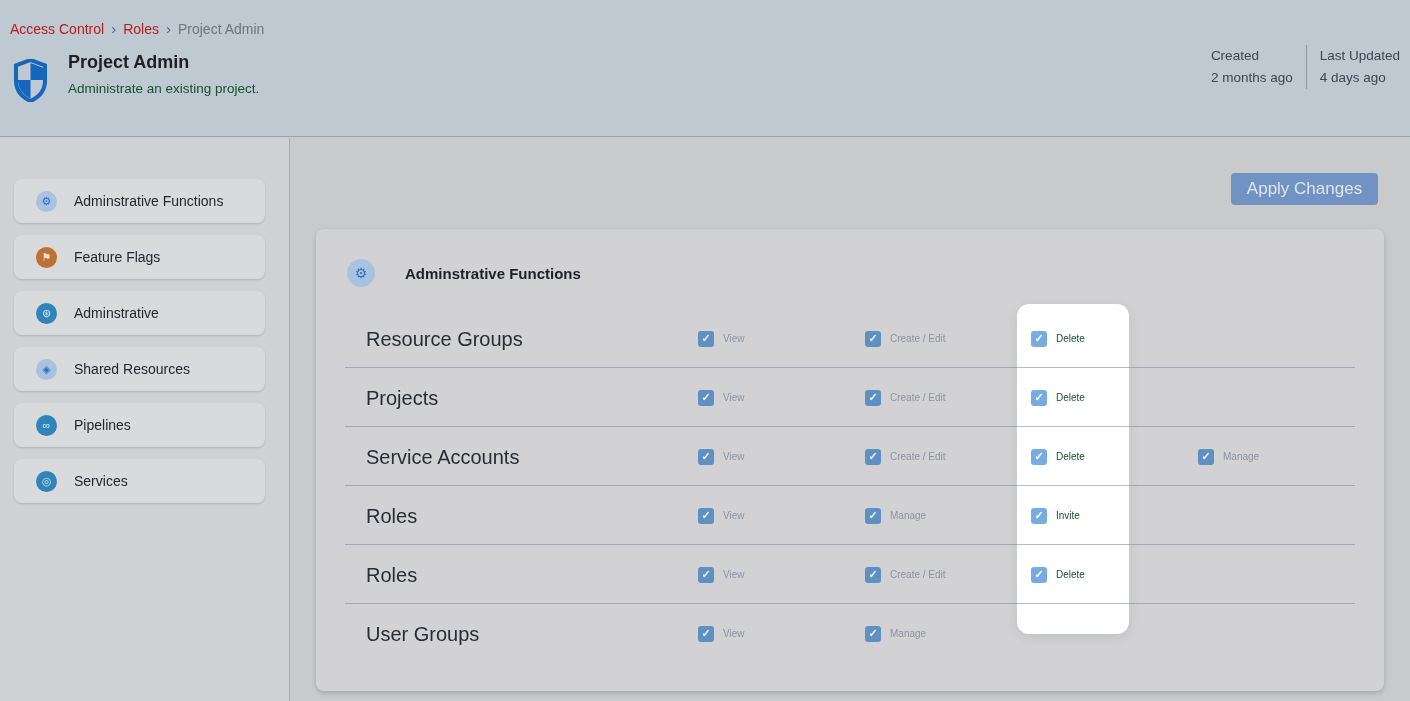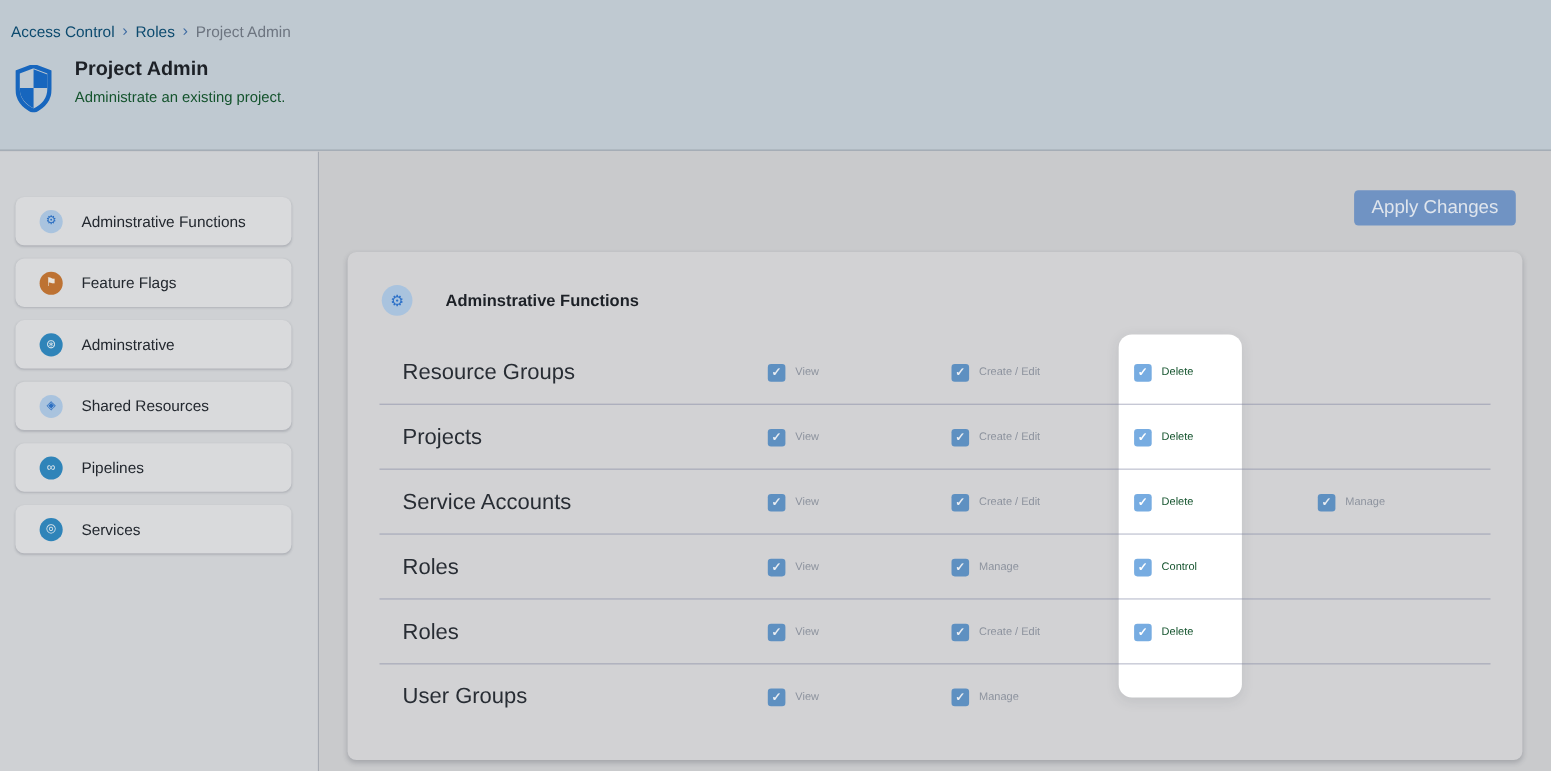--- a/index.html
+++ b/index.html
@@ -5,21 +5,21 @@
   * { box-sizing: border-box; margin: 0; padding: 0; }
   html,body { width:1410px; height:701px; overflow:hidden; }
   body { font-family:"Liberation Sans", sans-serif; background:#c9cacc; position:relative; }
 
   
   .page-header {
     position:absolute; left:0; top:0; width:1410px; height:137px;
     background:#bfc9d1; border-bottom:1px solid #99a2ab;
   }
   .breadcrumb { position:absolute; left:10px; top:21px; font-size:14px; display:flex; gap:7px; align-items:center; }
-  .crumb-link { color:#0c4a6e; cursor:pointer; }
+  .crumb-link { color:#b91c1c; cursor:pointer; }
   .crumb-current { color:#6d7580; }
   .crumb-sep { color:#3f6ca3; font-size:15px; line-height:14px; }
   .shield-wrap { position:absolute; left:14px; top:59px; width:33px; height:43px; }
   .title-block { position:absolute; left:68px; top:52px; }
   .role-title { font-size:18px; font-weight:bold; color:#1d2127; margin-bottom:8px; }
   .role-subtitle { font-size:13.5px; color:#14532d; }
   .header-meta { position:absolute; right:10px; top:45px; display:flex; align-items:stretch; color:#3c4654; font-size:13.5px; }
   .meta-col { line-height:22px; }
   .meta-col .meta-label { display:block; }
   .meta-divider { width:1px; background:#8d97a4; margin:0 13px; }
@@ -110,20 +110,31 @@
     <svg width="33" height="43" viewBox="0 0 33 43">
       <path d="M16.5 1 L31 6.5 V22 C31 32 24 38.5 16.5 42 C9 38.5 2 32 2 22 V6.5 Z" fill="none" stroke="#1766be" stroke-width="4"></path>
       <path d="M16.5 4 L29 8.8 V21 H16.5 Z" fill="#1766be"></path>
       <path d="M16.5 21 H4 V22 C4 30 9.5 36 16.5 39.5 Z" fill="#1766be"></path>
     </svg>
   </div>
   <div class="title-block">
     <div class="role-title">Project Admin</div>
     <div class="role-subtitle">Administrate an existing project.</div>
   </div>
+  <div class="header-meta">
+    <div class="meta-col">
+      <span class="meta-label">Created</span>
+      <span class="meta-value">2 months ago</span>
+    </div>
+    <div class="meta-divider"></div>
+    <div class="meta-col">
+      <span class="meta-label">Last Updated</span>
+      <span class="meta-value">4 days ago</span>
+    </div>
+  </div>
 </div>
 
 <div class="body-wrap">
   <div class="sidebar">
     <div>
         <div class="side-item">
           <span class="icircle light-blue">⚙</span>
           <span class="side-label">Adminstrative Functions</span>
         </div>
         <div class="side-item">
@@ -214,21 +225,21 @@
             <span class="perm-cell c0">
               <span class="cb">✓</span>
               <span class="cell-label">View</span>
             </span>
             <span class="perm-cell c1">
               <span class="cb">✓</span>
               <span class="cell-label">Manage</span>
             </span>
             <span class="perm-cell c2 hl">
               <span class="cb">✓</span>
-              <span class="cell-label">Control</span>
+              <span class="cell-label">Invite</span>
             </span>
             <div class="row-divider"></div>
           </div>
           <div class="perm-row">
             <span class="row-label">Roles</span>
             <span class="perm-cell c0">
               <span class="cb">✓</span>
               <span class="cell-label">View</span>
             </span>
             <span class="perm-cell c1">

